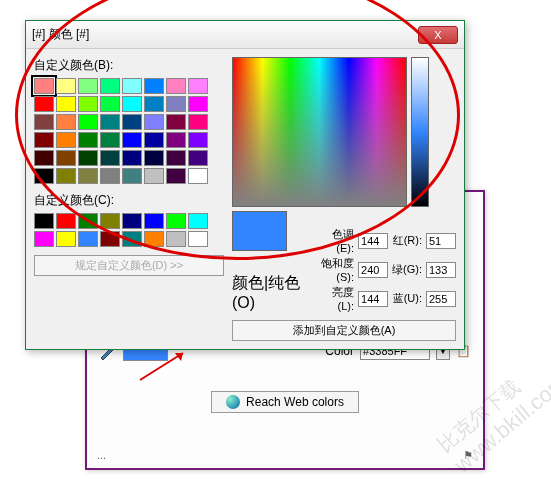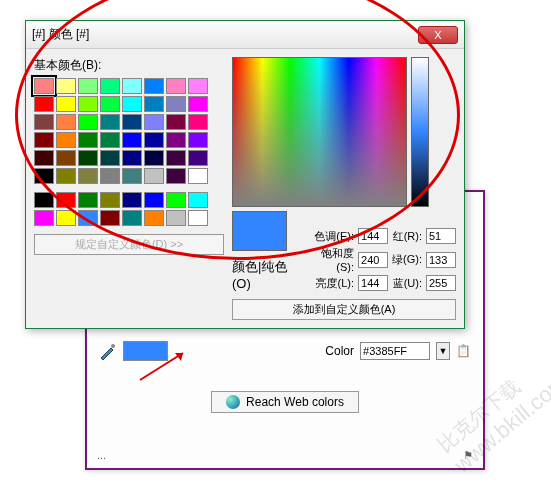--- a/index.html
+++ b/index.html
@@ -28,21 +28,21 @@
 .right-col { flex: 1; }
 
 .gradient-box { width: 175px; height: 150px; border: 1px solid #666; background:
   linear-gradient(to bottom, transparent 0%, #808080 100%),
   linear-gradient(to right, #ff0000 0%, #ffff00 17%, #00ff00 33%, #00ffff 50%, #0000ff 67%, #ff00ff 83%, #ff0000 100%);
   position: relative; cursor: crosshair; }
 .lum-bar { width: 18px; height: 150px; margin-left: 4px; border: 1px solid #666; background: linear-gradient(#fff, #3385ff, #000); display: inline-block; cursor: pointer; }
 .grad-row { display: flex; }
 
 .preview-box { width: 55px; height: 40px; border: 1px solid #666; background: #3385ff; display: inline-block; }
-.preview-label { font-size: 13px; margin-top: 4px; }
+.preview-label { font-size: 16px; margin-top: 19px; }
 
 .val-grid { display: grid; grid-template-columns: auto 30px auto 30px; gap: 2px 4px; font-size: 11px; align-items: center; margin-top: 6px; }
 .val-grid input { width: 30px; height: 16px; font-size: 11px; border: 1px solid #888; padding: 0 2px; }
 .val-grid label { text-align: right; }
 
 .btn-row { margin-top: 8px; display: flex; gap: 6px; }
 .wbtn { font-size: 11px; padding: 2px 8px; background: #f5f5f5; border: 1px solid #999; cursor: pointer; }
 .wbtn.disabled { color: #aaa; }
 
 .bottom-row { display: flex; align-items: flex-end; gap: 8px; margin-top: 4px; }
@@ -126,21 +126,21 @@
 </svg>
 
 <div class="dlg">
   <div class="titlebar">
     <span class="title">[#] 颜色 [#]</span>
     <span class="close-btn">X</span>
   </div>
   <div class="dlg-body">
     <div class="top-row">
       <div class="left-col">
-        <span class="section-label">基本颜色(B):</span>
+        <span class="section-label">自定义颜色(B):</span>
         <div class="swatch-grid basic-grid" id="basic-grid">
             <div class="swatch selected" style="background: rgb(255, 128, 128);"></div>
             <div class="swatch" style="background: rgb(255, 255, 128);"></div>
             <div class="swatch" style="background: rgb(128, 255, 128);"></div>
             <div class="swatch" style="background: rgb(0, 255, 128);"></div>
             <div class="swatch" style="background: rgb(128, 255, 255);"></div>
             <div class="swatch" style="background: rgb(0, 128, 255);"></div>
             <div class="swatch" style="background: rgb(255, 128, 192);"></div>
             <div class="swatch" style="background: rgb(255, 128, 255);"></div>
             <div class="swatch" style="background: rgb(255, 0, 0);"></div>
@@ -177,20 +177,21 @@
             <div class="swatch" style="background: rgb(64, 0, 128);"></div>
             <div class="swatch" style="background: rgb(0, 0, 0);"></div>
             <div class="swatch" style="background: rgb(128, 128, 0);"></div>
             <div class="swatch" style="background: rgb(128, 128, 64);"></div>
             <div class="swatch" style="background: rgb(128, 128, 128);"></div>
             <div class="swatch" style="background: rgb(64, 128, 128);"></div>
             <div class="swatch" style="background: rgb(192, 192, 192);"></div>
             <div class="swatch" style="background: rgb(64, 0, 64);"></div>
             <div class="swatch" style="background: rgb(255, 255, 255);"></div>
           </div>
+        <span class="section-label">自定义颜色(C):</span>
         <div class="swatch-grid custom-grid" id="custom-grid">
             <div class="swatch" style="background: rgb(0, 0, 0);"></div>
             <div class="swatch" style="background: rgb(255, 0, 0);"></div>
             <div class="swatch" style="background: rgb(0, 128, 0);"></div>
             <div class="swatch" style="background: rgb(128, 128, 0);"></div>
             <div class="swatch" style="background: rgb(0, 0, 128);"></div>
             <div class="swatch" style="background: rgb(0, 0, 255);"></div>
             <div class="swatch" style="background: rgb(0, 255, 0);"></div>
             <div class="swatch" style="background: rgb(0, 255, 255);"></div>
             <div class="swatch" style="background: rgb(255, 0, 255);"></div>

